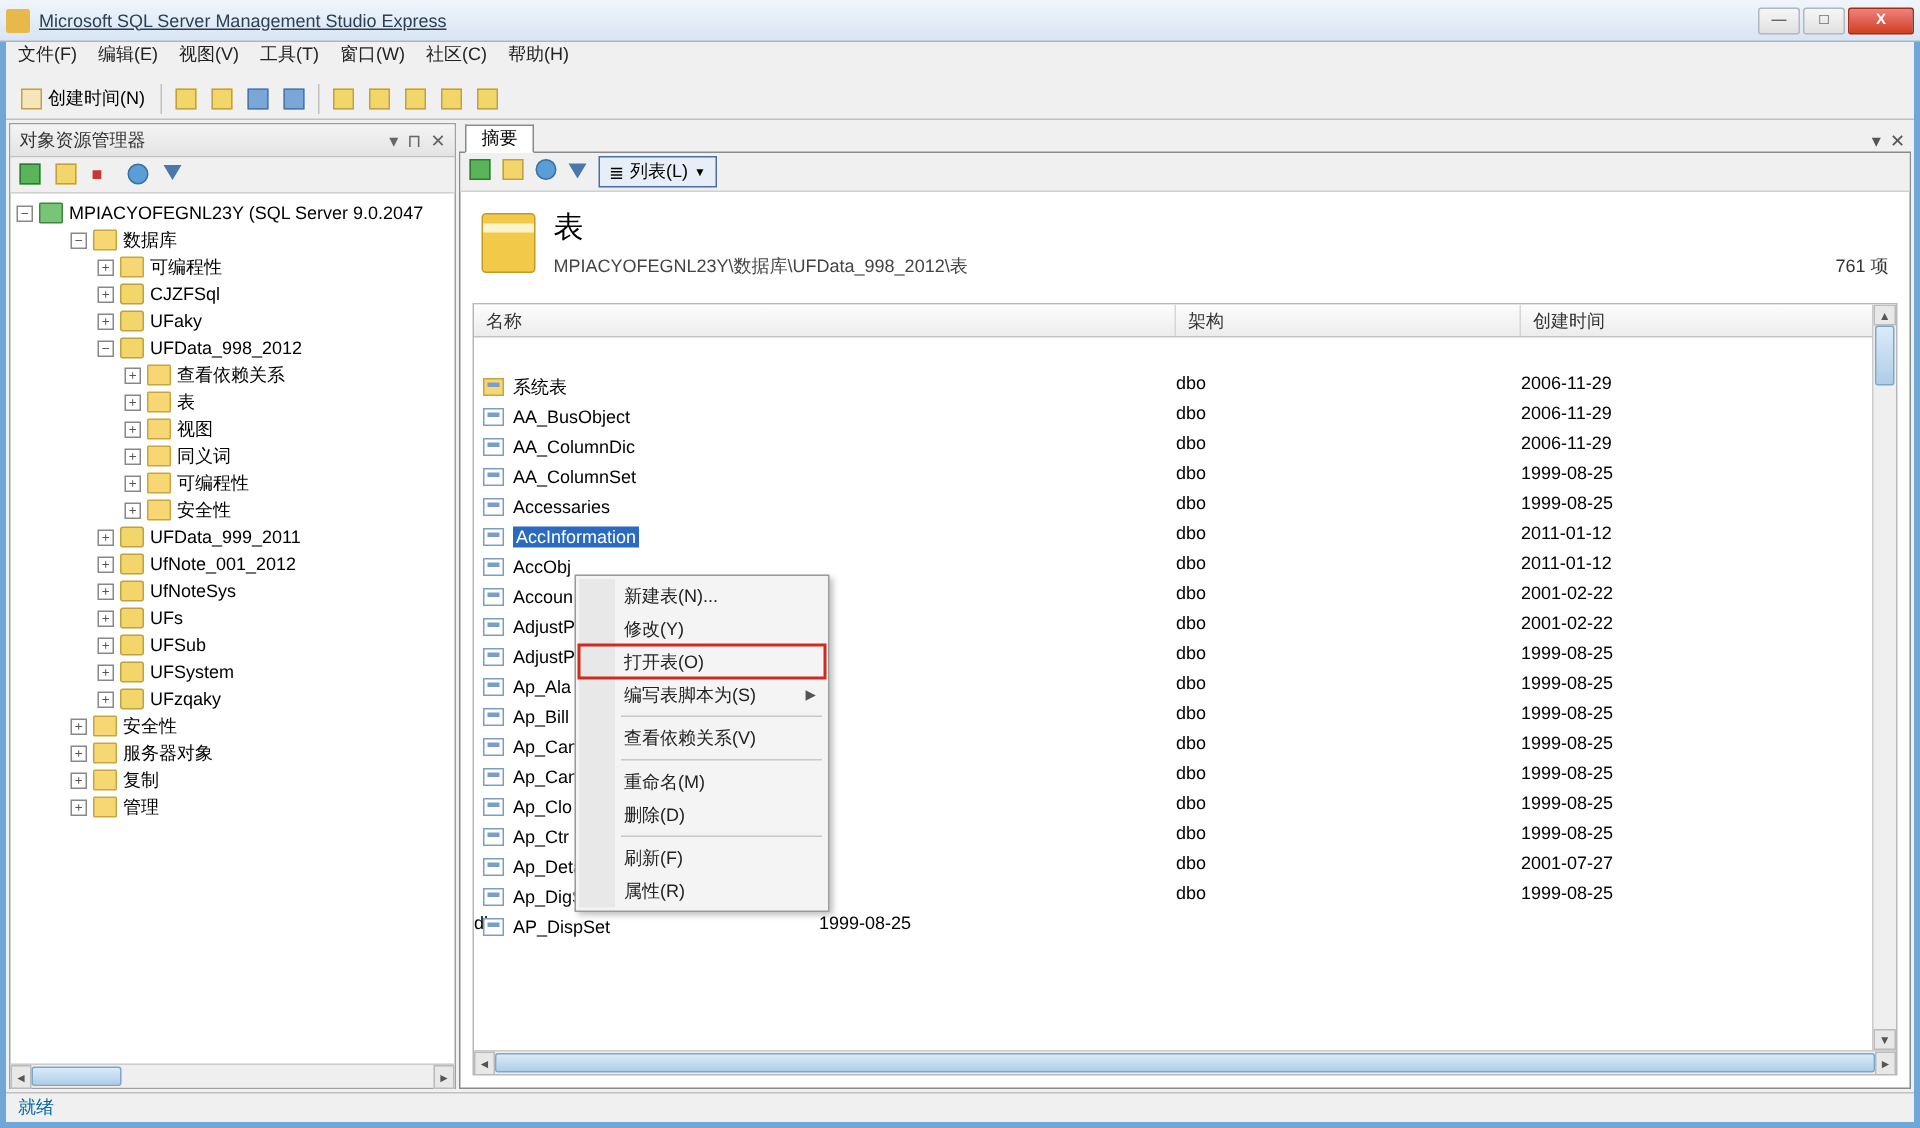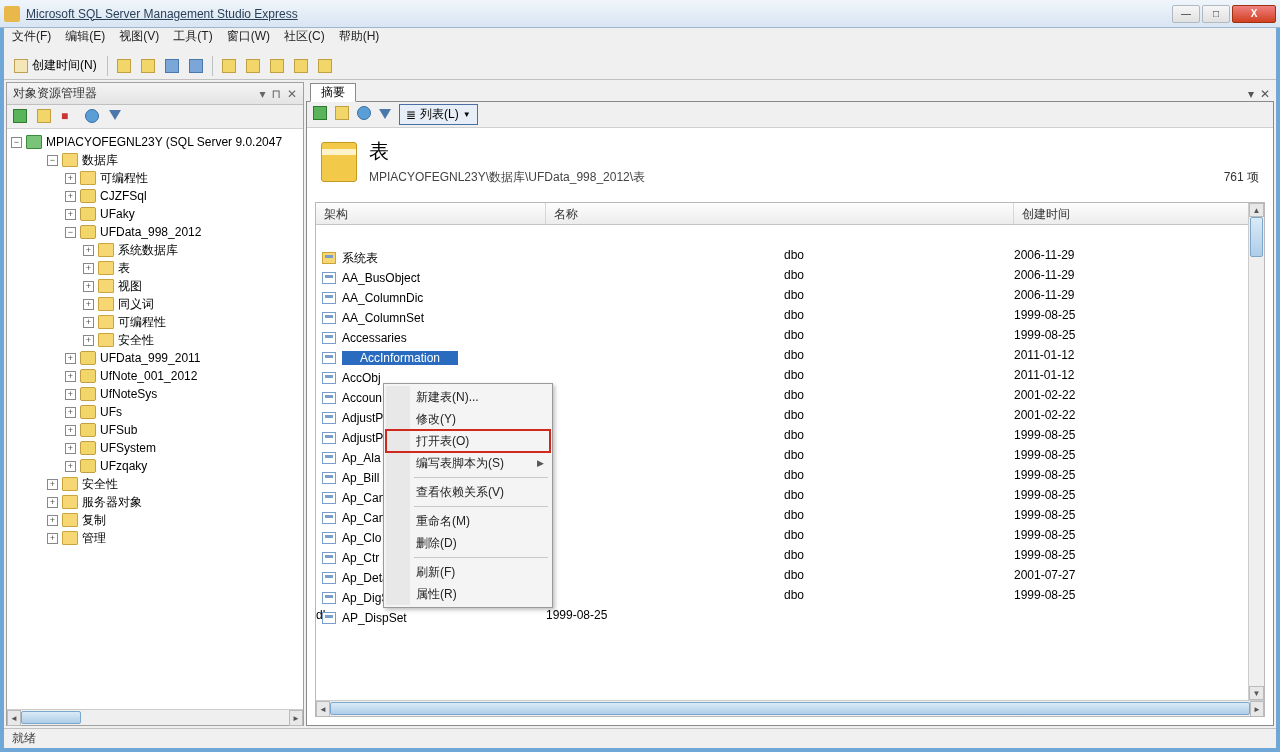--- a/index.html
+++ b/index.html
@@ -22,21 +22,21 @@
 
 
 .toolbar { height: 28px; background: #f0f0f0; border-bottom: 1px solid #c0c0c0; display: flex; align-items: center; padding: 0 6px; gap: 4px; }
 .toolbar .sep { width: 1px; height: 20px; background: #c0c0c0; margin: 0 2px; }
 .toolbar .tbtn { width: 20px; height: 20px; display: flex; align-items: center; justify-content: center; border-radius: 2px; }
 .toolbar .newquery { display: flex; align-items: center; gap: 4px; padding: 0 4px; height: 22px; }
 .toolbar .newquery .nqicon { width:14px; height:14px; background:#f5e6b8; border:1px solid #c0a050; }
 
 
 .content { display: flex; height: calc(100% - 24px - 28px - 20px); }
-.statusbar { height: 20px; background: #f0f0f0; border-top: 1px solid #c0c0c0; padding: 0 8px; display: flex; align-items: center; color:#404040; }
+.statusbar { height: 20px; background: #f0f0f0; border-top: 1px solid #c0c0c0; padding: 0 8px; display: flex; align-items: center; color:#0369a1; }
 
 
 .left { width: 298px; background: #fff; border: 1px solid #a0a0a0; margin: 2px; display: flex; flex-direction: column; }
 .panel-header { height: 22px; background: linear-gradient(#f4f4f4,#e4e4e4); border-bottom: 1px solid #c0c0c0; display: flex; align-items: center; padding: 0 6px; color:#333; font-weight: normal; }
 .panel-header .ph-right { margin-left: auto; display: flex; gap: 6px; color:#666; }
 .panel-tb { height: 24px; background: #f0f0f0; border-bottom: 1px solid #d0d0d0; display: flex; align-items: center; padding: 0 6px; gap: 8px; }
 .panel-tb .ptb { width: 16px; height: 16px; }
 
 .tree { flex: 1; overflow: auto; padding: 4px 0; }
 .tree-row { display: flex; align-items: center; height: 18px; white-space: nowrap; color: #000; }
@@ -72,21 +72,21 @@
 .rlist-cols { height:22px; background: linear-gradient(#fdfdfd,#ececec); border-bottom:1px solid #c4c4c4; display:flex; }
 .rlist-cols .col { padding:3px 8px; border-right:1px solid #d6d6d6; color:#333; }
 .rlist { flex:1; overflow:hidden; position:relative; }
 .rrow { height:20px; display:flex; align-items:center; }
 .rrow .c1 { width:468px; padding-left:6px; display:flex; align-items:center; gap:6px;margin-top:46px; }
 .rrow .c2 { width:230px; }
 .rrow .c3 { flex:1; }
 .rrow .ricon { width:14px; height:12px; background:#fff; border:1px solid #7a9ecb; position:relative; }
 .rrow .ricon::before{content:""; position:absolute; left:2px; top:2px; right:2px; height:3px; background:#7a9ecb;}
 .rrow.folder .ricon { background:#f7d774; border-color:#caa53a; }
-.rrow.selected .name-text { background:#2a6bbf; color:#fff; padding:0 18px; }
+.rrow.selected .name-text { background:#2a6bbf; color:#fff; padding:0 2px; }
 
 .vscroll { width:16px; background:#efefef; border-left:1px solid #ccc; position:absolute; right:0; top:0; bottom:16px; }
 .vscroll .arrow{height:14px; background:#e8e8e8; border:1px solid #bbb; display:flex; align-items:center; justify-content:center; font-size:8px; color:#555;}
 .vscroll .track{position:absolute; top:14px; bottom:14px; left:0; right:0;}
 .vscroll .thumb{position:absolute; top:0; left:1px; right:1px; height:40px; background: linear-gradient(#dbeaf7,#aecde8); border:1px solid #7ba7cc; border-radius:2px;}
 .rlist-hscroll { height:16px; background:#efefef; border-top:1px solid #ccc; position:relative; }
 .rlist-hscroll .thumb{position:absolute; left:14px; right:14px; top:1px; height:13px; background: linear-gradient(#dbeaf7,#aecde8); border:1px solid #7ba7cc; border-radius:2px;}
 .rlist-hscroll .arrow{position:absolute; top:0; width:14px; height:16px; background:#e8e8e8; border:1px solid #bbb; display:flex; align-items:center; justify-content:center; font-size:8px; color:#555;}
 .rlist-hscroll .arrow.l{left:0;} .rlist-hscroll .arrow.r{right:0;}
 
@@ -212,21 +212,21 @@
             <span>UFaky</span>
           </div>
           <div class="tree-row" style="padding-left: 58px;">
             <span class="expander">−</span>
             <span class="icon db"></span>
             <span>UFData_998_2012</span>
           </div>
           <div class="tree-row" style="padding-left: 76px;">
             <span class="expander">+</span>
             <span class="icon"></span>
-            <span>系统数据库</span>
+            <span>查看依赖关系</span>
           </div>
           <div class="tree-row" style="padding-left: 76px;">
             <span class="expander">+</span>
             <span class="icon"></span>
             <span>表</span>
           </div>
           <div class="tree-row" style="padding-left: 76px;">
             <span class="expander">+</span>
             <span class="icon"></span>
             <span>视图</span>
@@ -334,22 +334,22 @@
     <div class="rhead">
       <div class="bigicon"></div>
       <div class="hinfo">
         <div class="htitle">表</div>
         <div class="hpath">MPIACYOFEGNL23Y\数据库\UFData_998_2012\表</div>
       </div>
       <div class="hcount">761 项</div>
     </div>
     <div class="rlist-wrap">
       <div class="rlist-cols">
+        <div class="col" style="width:468px">名称</div>
         <div class="col" style="width:230px">架构</div>
-        <div class="col" style="width:468px">名称</div>
         <div class="col" style="flex:1">创建时间</div>
       </div>
       <div class="rlist" id="rlist">
               <div class="rrow folder">
                 <div class="c1">
                   <span class="ricon"></span>
                   <span class="name-text">系统表</span>
                 </div>
                 <div class="c2"></div>
                 <div class="c3"></div>

